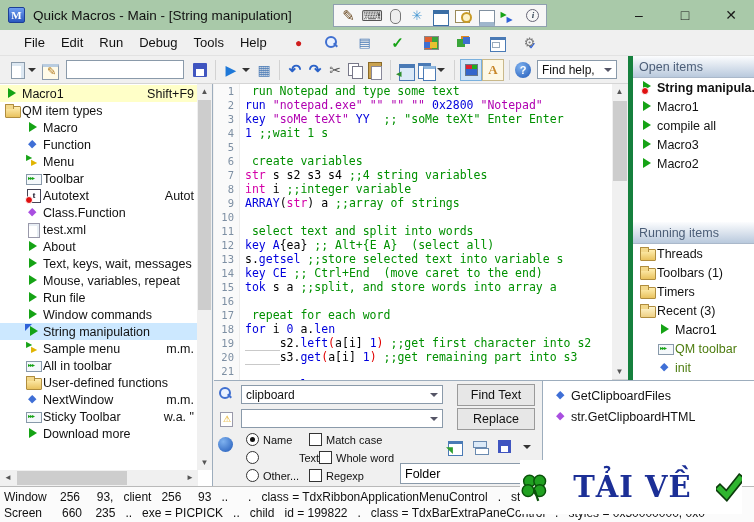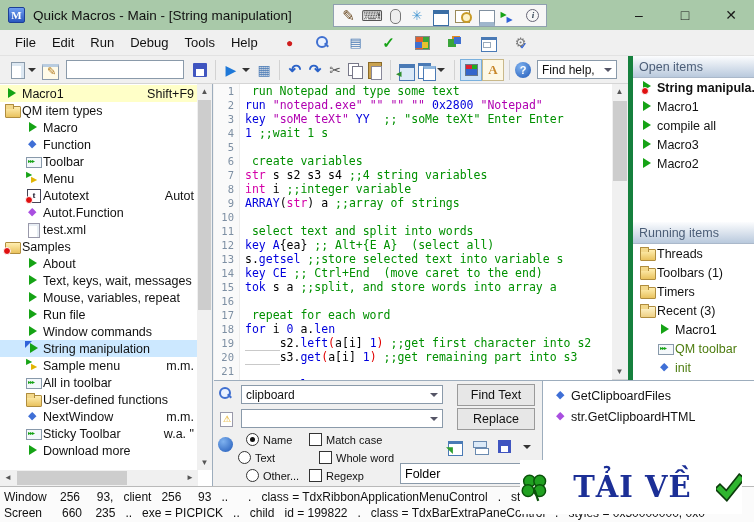--- a/index.html
+++ b/index.html
@@ -23,21 +23,21 @@
 .t-busy::before{content:"✳";font-size:13px;color:#4a9ad4}
 .t-window::before{content:"";position:absolute;left:3px;top:3px;width:14px;height:11px;border:1px solid #3a6ea5;background:#fff;border-top:4px solid #3a6ea5}
 .t-findwin::before{content:"";position:absolute;left:2px;top:3px;width:13px;height:11px;border:1px solid #9a8a5a;background:#fff}
 .t-findwin::after{content:"";position:absolute;left:8px;top:5px;width:7px;height:7px;border:2px solid #c89b28;border-radius:50%;background:#fdf2c8}
 .t-statwin::before{content:"";position:absolute;left:3px;top:3px;width:14px;height:11px;border:1px solid #8090a0;background:#fff;border-bottom:4px solid #9fb6cc}
 .t-menus::before{content:"▶";position:absolute;left:2px;top:-1px;font-size:8px;color:#17a317}
 .t-menus::after{content:"▶";position:absolute;left:8px;top:4px;font-size:8px;color:#2f62d9}
 .t-tip::before{content:"i";position:absolute;left:5px;top:2px;width:11px;height:11px;border:1.5px solid #667;border-radius:50%;font:italic bold 9px "Liberation Serif",serif;color:#345;line-height:11px}
 
 
-.menubar{position:absolute;left:0;top:30px;width:754px;height:26px;background:#f0f0f0;display:flex;align-items:center;padding-left:7px;border-bottom:1px solid #e2e2e2}
+.menubar{position:absolute;left:0;top:30px;width:754px;height:26px;background:#f0f0f0;display:flex;align-items:center;padding-left:16px;border-bottom:1px solid #e2e2e2}
 .mitem{padding:4px 8px}
 .mtools{display:flex;align-items:center;margin-left:16px;gap:17px}
 .msi{display:inline-block;position:relative;width:16px;height:15px;text-align:center;line-height:15px}
 .m-record::before{content:"●";color:#cf1d1d;font-size:12px}
 .mag::before{content:"";position:absolute;left:1px;top:1px;width:8px;height:8px;border:2px solid #3f6fd0;border-radius:50%;background:#eaf2ff}
 .mag::after{content:"";position:absolute;left:9px;top:9px;width:5px;height:2px;background:#3f6fd0;transform:rotate(45deg)}
 .m-fields::before{content:"▤";color:#4a7ab5;font-size:13px}
 .m-check::before{content:"✓";color:#17a317;font-size:15px;font-weight:bold}
 .m-iconed::before{content:"";position:absolute;left:1px;top:1px;width:13px;height:12px;border:1px solid #888;background:linear-gradient(90deg,#e06030 50%,#3aa53a 50%)}
 .m-iconed::after{content:"";position:absolute;left:1px;top:7px;width:13px;height:6px;background:linear-gradient(90deg,#3f6fd0 50%,#e8c030 50%)}
@@ -264,43 +264,39 @@
         </div>
         <div class="trow lvl1">
           <span class="ig ic-play"></span>
           <span>Macro</span>
         </div>
         <div class="trow lvl1">
           <span class="ig ic-diamond-blue"></span>
           <span>Function</span>
         </div>
         <div class="trow lvl1">
+          <span class="ig ic-menu"></span>
+          <span>Menu</span>
+        </div>
+        <div class="trow lvl1">
           <span class="ig ic-toolbar"></span>
           <span>Toolbar</span>
-        </div>
-        <div class="trow lvl1">
-          <span class="ig ic-menu"></span>
-          <span>Menu</span>
         </div>
         <div class="trow lvl1">
           <span class="ig ic-autotext"></span>
           <span>Autotext</span>
           <span class="tright">Autot</span>
         </div>
         <div class="trow lvl1">
           <span class="ig ic-diamond-purple"></span>
-          <span>Autot.Function</span>
+          <span>Class.Function</span>
         </div>
         <div class="trow lvl1">
           <span class="ig ic-page"></span>
           <span>test.xml</span>
-        </div>
-        <div class="trow lvl0">
-          <span class="ig ic-folder-badge"></span>
-          <span>Samples</span>
         </div>
         <div class="trow lvl1">
           <span class="ig ic-play"></span>
           <span>About</span>
         </div>
         <div class="trow lvl1">
           <span class="ig ic-play"></span>
           <span>Text, keys, wait, messages</span>
         </div>
         <div class="trow lvl1">
@@ -454,21 +450,21 @@
         <span>clipboard</span>
       </div>
     <div class="combo fcombo" style="top:28px">
         <span></span>
       </div>
     <div class="fbtn" style="top:3px">Find Text</div>
     <div class="fbtn" style="top:27px">Replace</div>
     <span id="radios"><span class="optrow" style="left: 32px; top: 52px;">
           <span class="radio on"></span>
           <span>Name</span>
-        </span><span class="optrow" style="left: 24px; top: 70px;">
+        </span><span class="optrow" style="left: 32px; top: 70px; gap: 36px;">
           <span class="radio"></span>
           <span>Text</span>
         </span><span class="optrow" style="left: 32px; top: 88px;">
           <span class="radio"></span>
           <span>Other...</span>
         </span></span>
     <span id="checks"><span class="optrow" style="left: 95px; top: 52px;">
           <span class="cbox"></span>
           <span>Match case</span>
         </span><span class="optrow" style="left: 95px; top: 70px; padding-left: 10px;">

